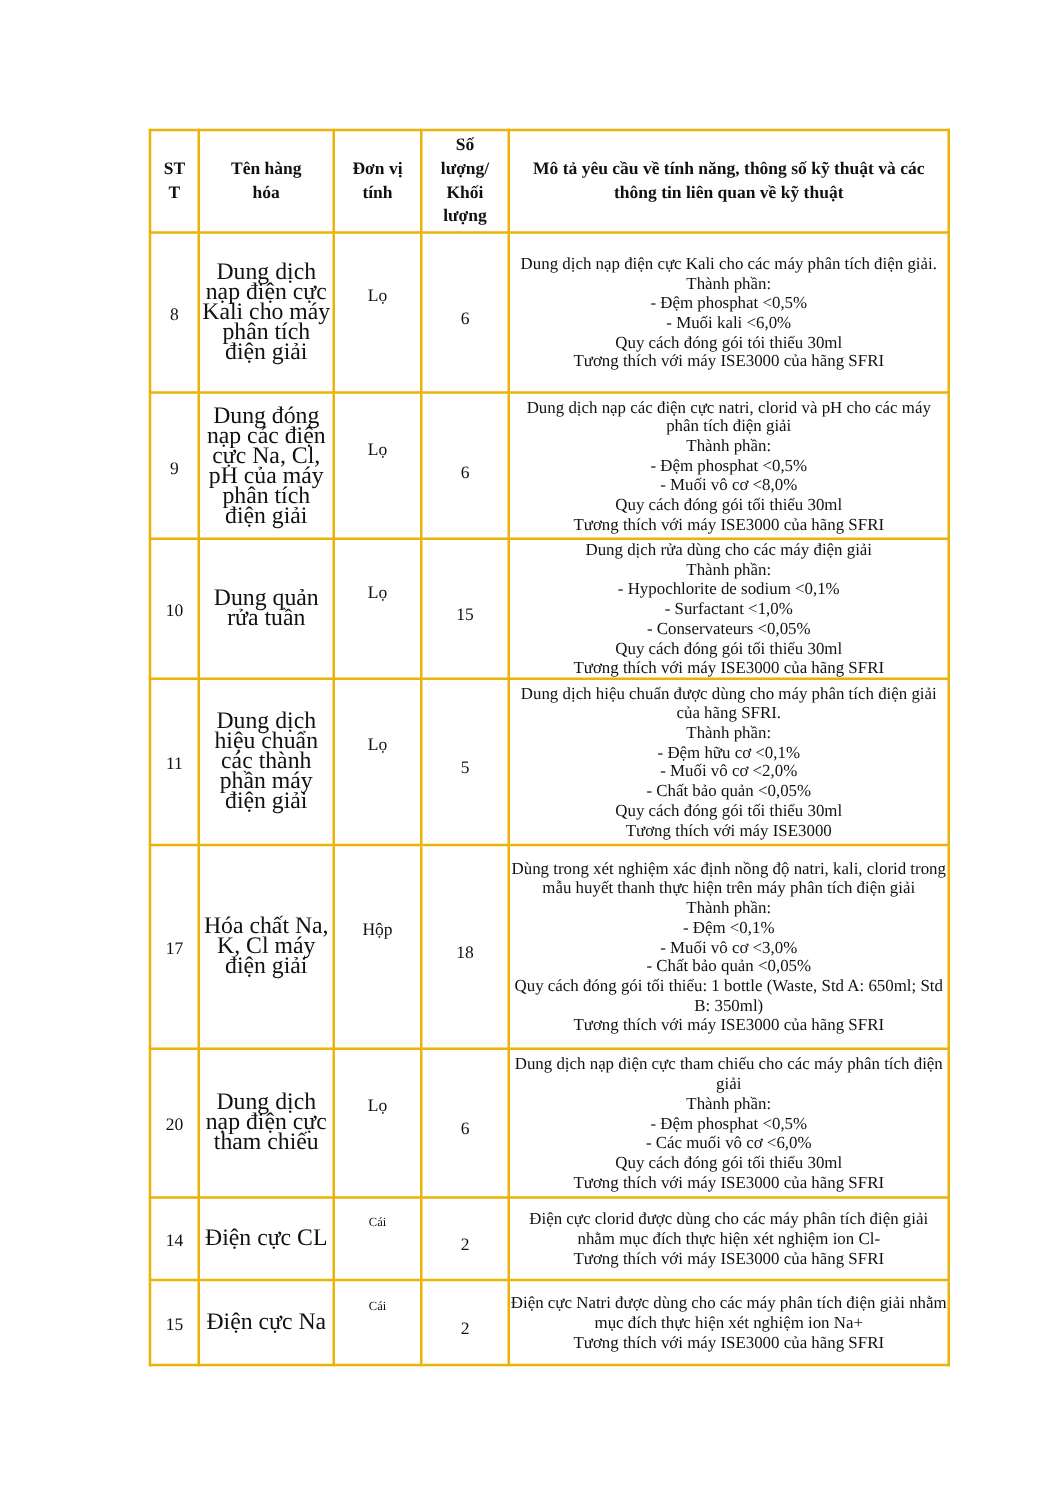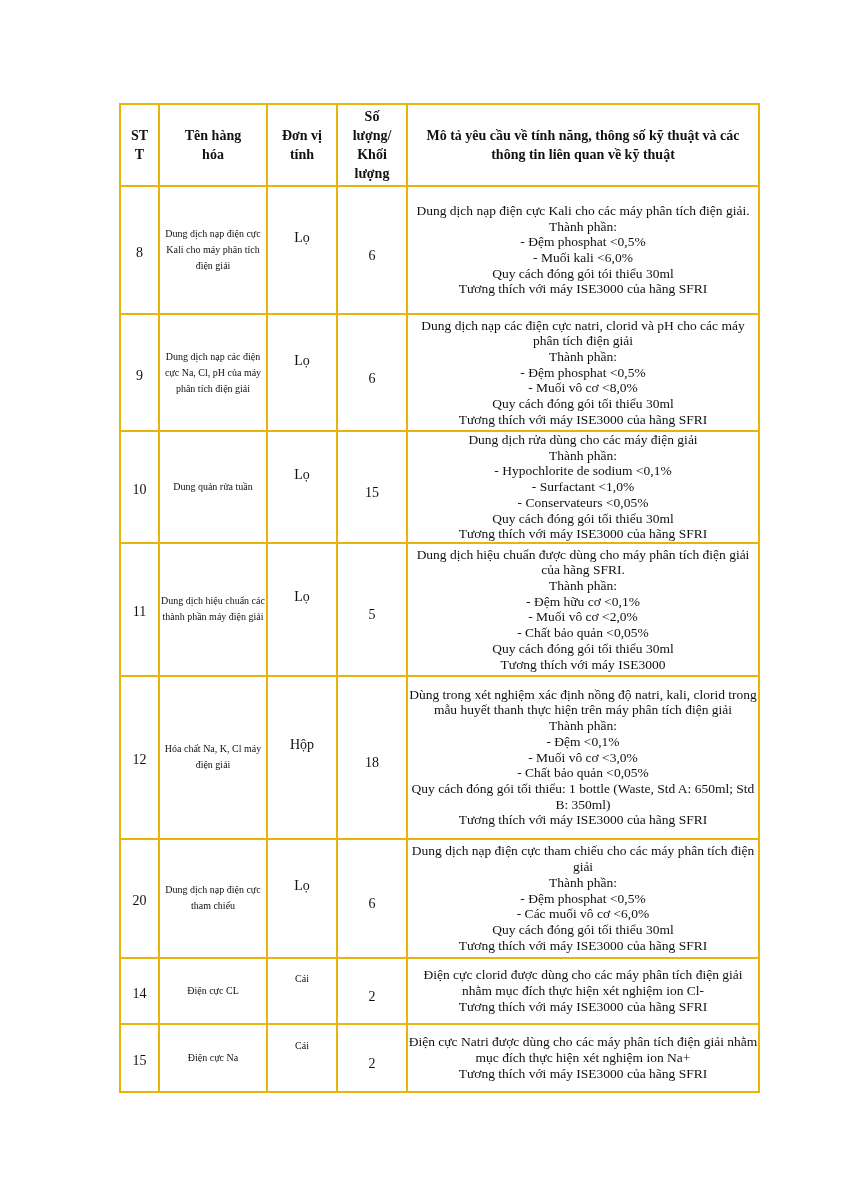--- a/index.html
+++ b/index.html
@@ -52,21 +52,21 @@
   .h-unit .ci { max-width: 52px; margin: 0 auto; }
   .h-qty .ci  { max-width: 44px; margin: 0 auto; }
   .h-desc .ci { padding: 0 6px; }
 
   
   .c-stt {
     font-size: 14px;
   }
   .c-stt .ci { transform: translateY(3px); }
   .c-name {
-    font-size: 10px;
+    font-size: 19px;
     line-height: 16px;
     padding: 0 8px;
   }
   .c-unit {
     font-size: 14px;
   }
   .c-unit .ci { transform: translateY(-12px); }
   tr.r14 .c-unit, tr.r15 .c-unit { font-size: 10px; }
   .c-qty {
     font-size: 14px;
@@ -130,21 +130,21 @@
 Quy cách đóng gói tói thiểu 30ml
 Tương thích với máy ISE3000 của hãng SFRI</div>
         </td>
     </tr>
 
     <tr class="r9">
       <td class="c-stt">
           <div class="ci">9</div>
         </td>
       <td class="c-name">
-          <div class="ci">Dung dịch nạp các điện cực Na, Cl, pH của máy phân tích điện giải</div>
+          <div class="ci">Dung đóng nạp các điện cực Na, Cl, pH của máy phân tích điện giải</div>
         </td>
       <td class="c-unit">
           <div class="ci">Lọ</div>
         </td>
       <td class="c-qty">
           <div class="ci">6</div>
         </td>
       <td class="c-desc">
           <div class="ci">Dung dịch nạp các điện cực natri, clorid và pH cho các máy phân tích điện giải
 Thành phần:
@@ -198,21 +198,21 @@
 - Đệm hữu cơ &lt;0,1%
 - Muối vô cơ &lt;2,0%
 - Chất bảo quản &lt;0,05%
 Quy cách đóng gói tối thiểu 30ml
 Tương thích với máy ISE3000</div>
         </td>
     </tr>
 
     <tr class="r12">
       <td class="c-stt">
-          <div class="ci">12</div>
+          <div class="ci">17</div>
         </td>
       <td class="c-name">
           <div class="ci">Hóa chất Na, K, Cl máy điện giải</div>
         </td>
       <td class="c-unit">
           <div class="ci">Hộp</div>
         </td>
       <td class="c-qty">
           <div class="ci">18</div>
         </td>

